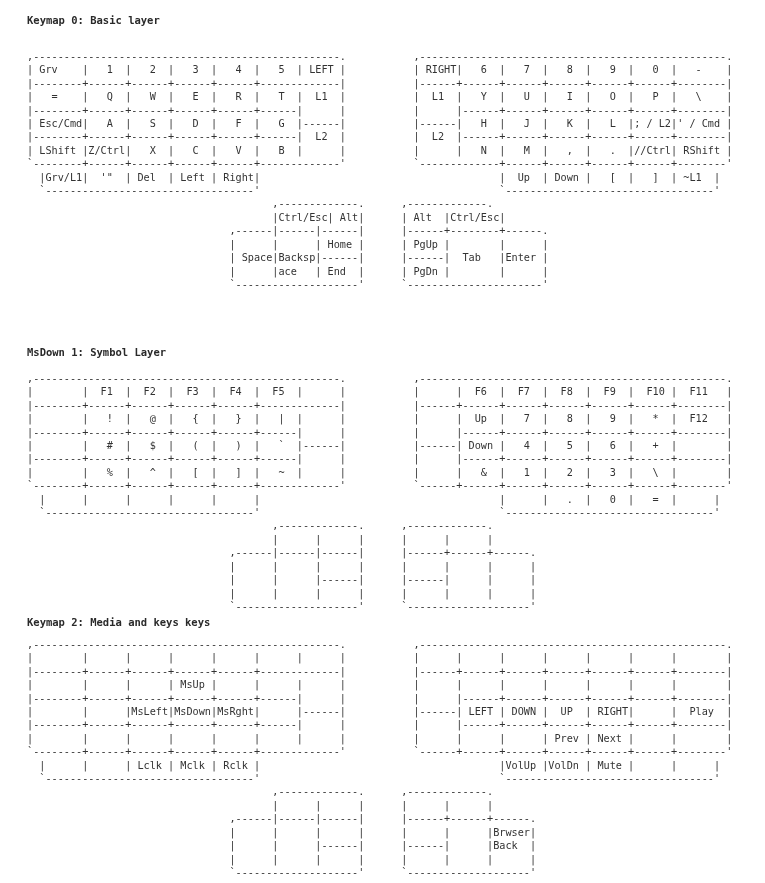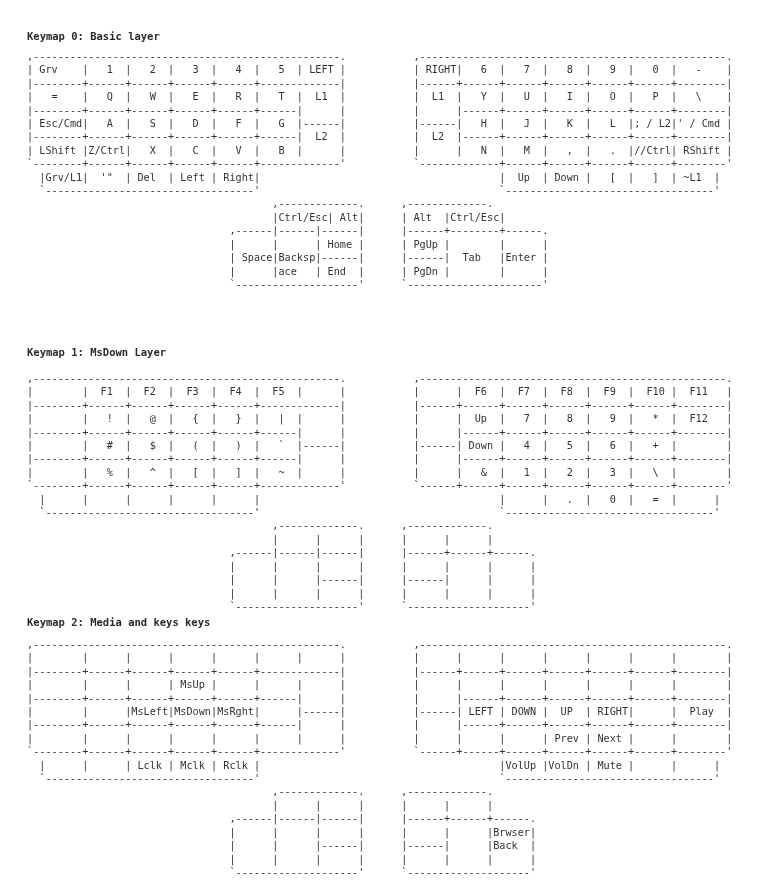--- a/index.html
+++ b/index.html
@@ -27,21 +27,21 @@
   .km-art {
     position: absolute;
     left: 27px;
     margin: 0;
     font-family: "DejaVu Sans Mono", "Liberation Mono", monospace;
     font-size: 10.2px;
     line-height: 13.4px;
     white-space: pre;
     color: #333333;
   }
-  #title-0 { top: 30px; }
+  #title-0 { top: 14px; }
   #art-0   { top: 50px; }
   #title-1 { top: 346px; }
   #art-1   { top: 372px; }
   #title-2 { top: 616px; }
   #art-2   { top: 638px; }
 </style>
 </head>
 <body>
 
 <div class="keymap-section">
@@ -59,21 +59,21 @@
   |Grv/L1|  '"  | Del  | Left | Right|                                       |  Up  | Down |   [  |   ]  | ~L1  |
   `----------------------------------'                                       `----------------------------------'
                                         ,-------------.      ,-------------.
                                         |Ctrl/Esc| Alt|      | Alt  |Ctrl/Esc|
                                  ,------|------|------|      |------+--------+------.
                                  |      |      | Home |      | PgUp |        |      |
                                  | Space|Backsp|------|      |------|  Tab   |Enter |
                                  |      |ace   | End  |      | PgDn |        |      |
                                  `--------------------'      `----------------------'</pre>
 
-  <div id="title-1" class="km-title">Keymap 1: MsDown Layer</div>
+  <div id="title-1" class="km-title">MsDown 1: Symbol Layer</div>
   <pre id="art-1" class="km-art">,--------------------------------------------------.           ,--------------------------------------------------.
 |        |  F1  |  F2  |  F3  |  F4  |  F5  |      |           |      |  F6  |  F7  |  F8  |  F9  |  F10 |  F11   |
 |--------+------+------+------+------+-------------|           |------+------+------+------+------+------+--------|
 |        |   !  |   @  |   {  |   }  |   |  |      |           |      |  Up  |   7  |   8  |   9  |   *  |  F12   |
 |--------+------+------+------+------+------|      |           |      |------+------+------+------+------+--------|
 |        |   #  |   $  |   (  |   )  |   `  |------|           |------| Down |   4  |   5  |   6  |   +  |        |
 |--------+------+------+------+------+------|      |           |      |------+------+------+------+------+--------|
 |        |   %  |   ^  |   [  |   ]  |   ~  |      |           |      |   &amp;  |   1  |   2  |   3  |   \  |        |
 `--------+------+------+------+------+-------------'           `------+------+------+------+------+------+--------'
   |      |      |      |      |      |                                       |      |   .  |   0  |   =  |      |

